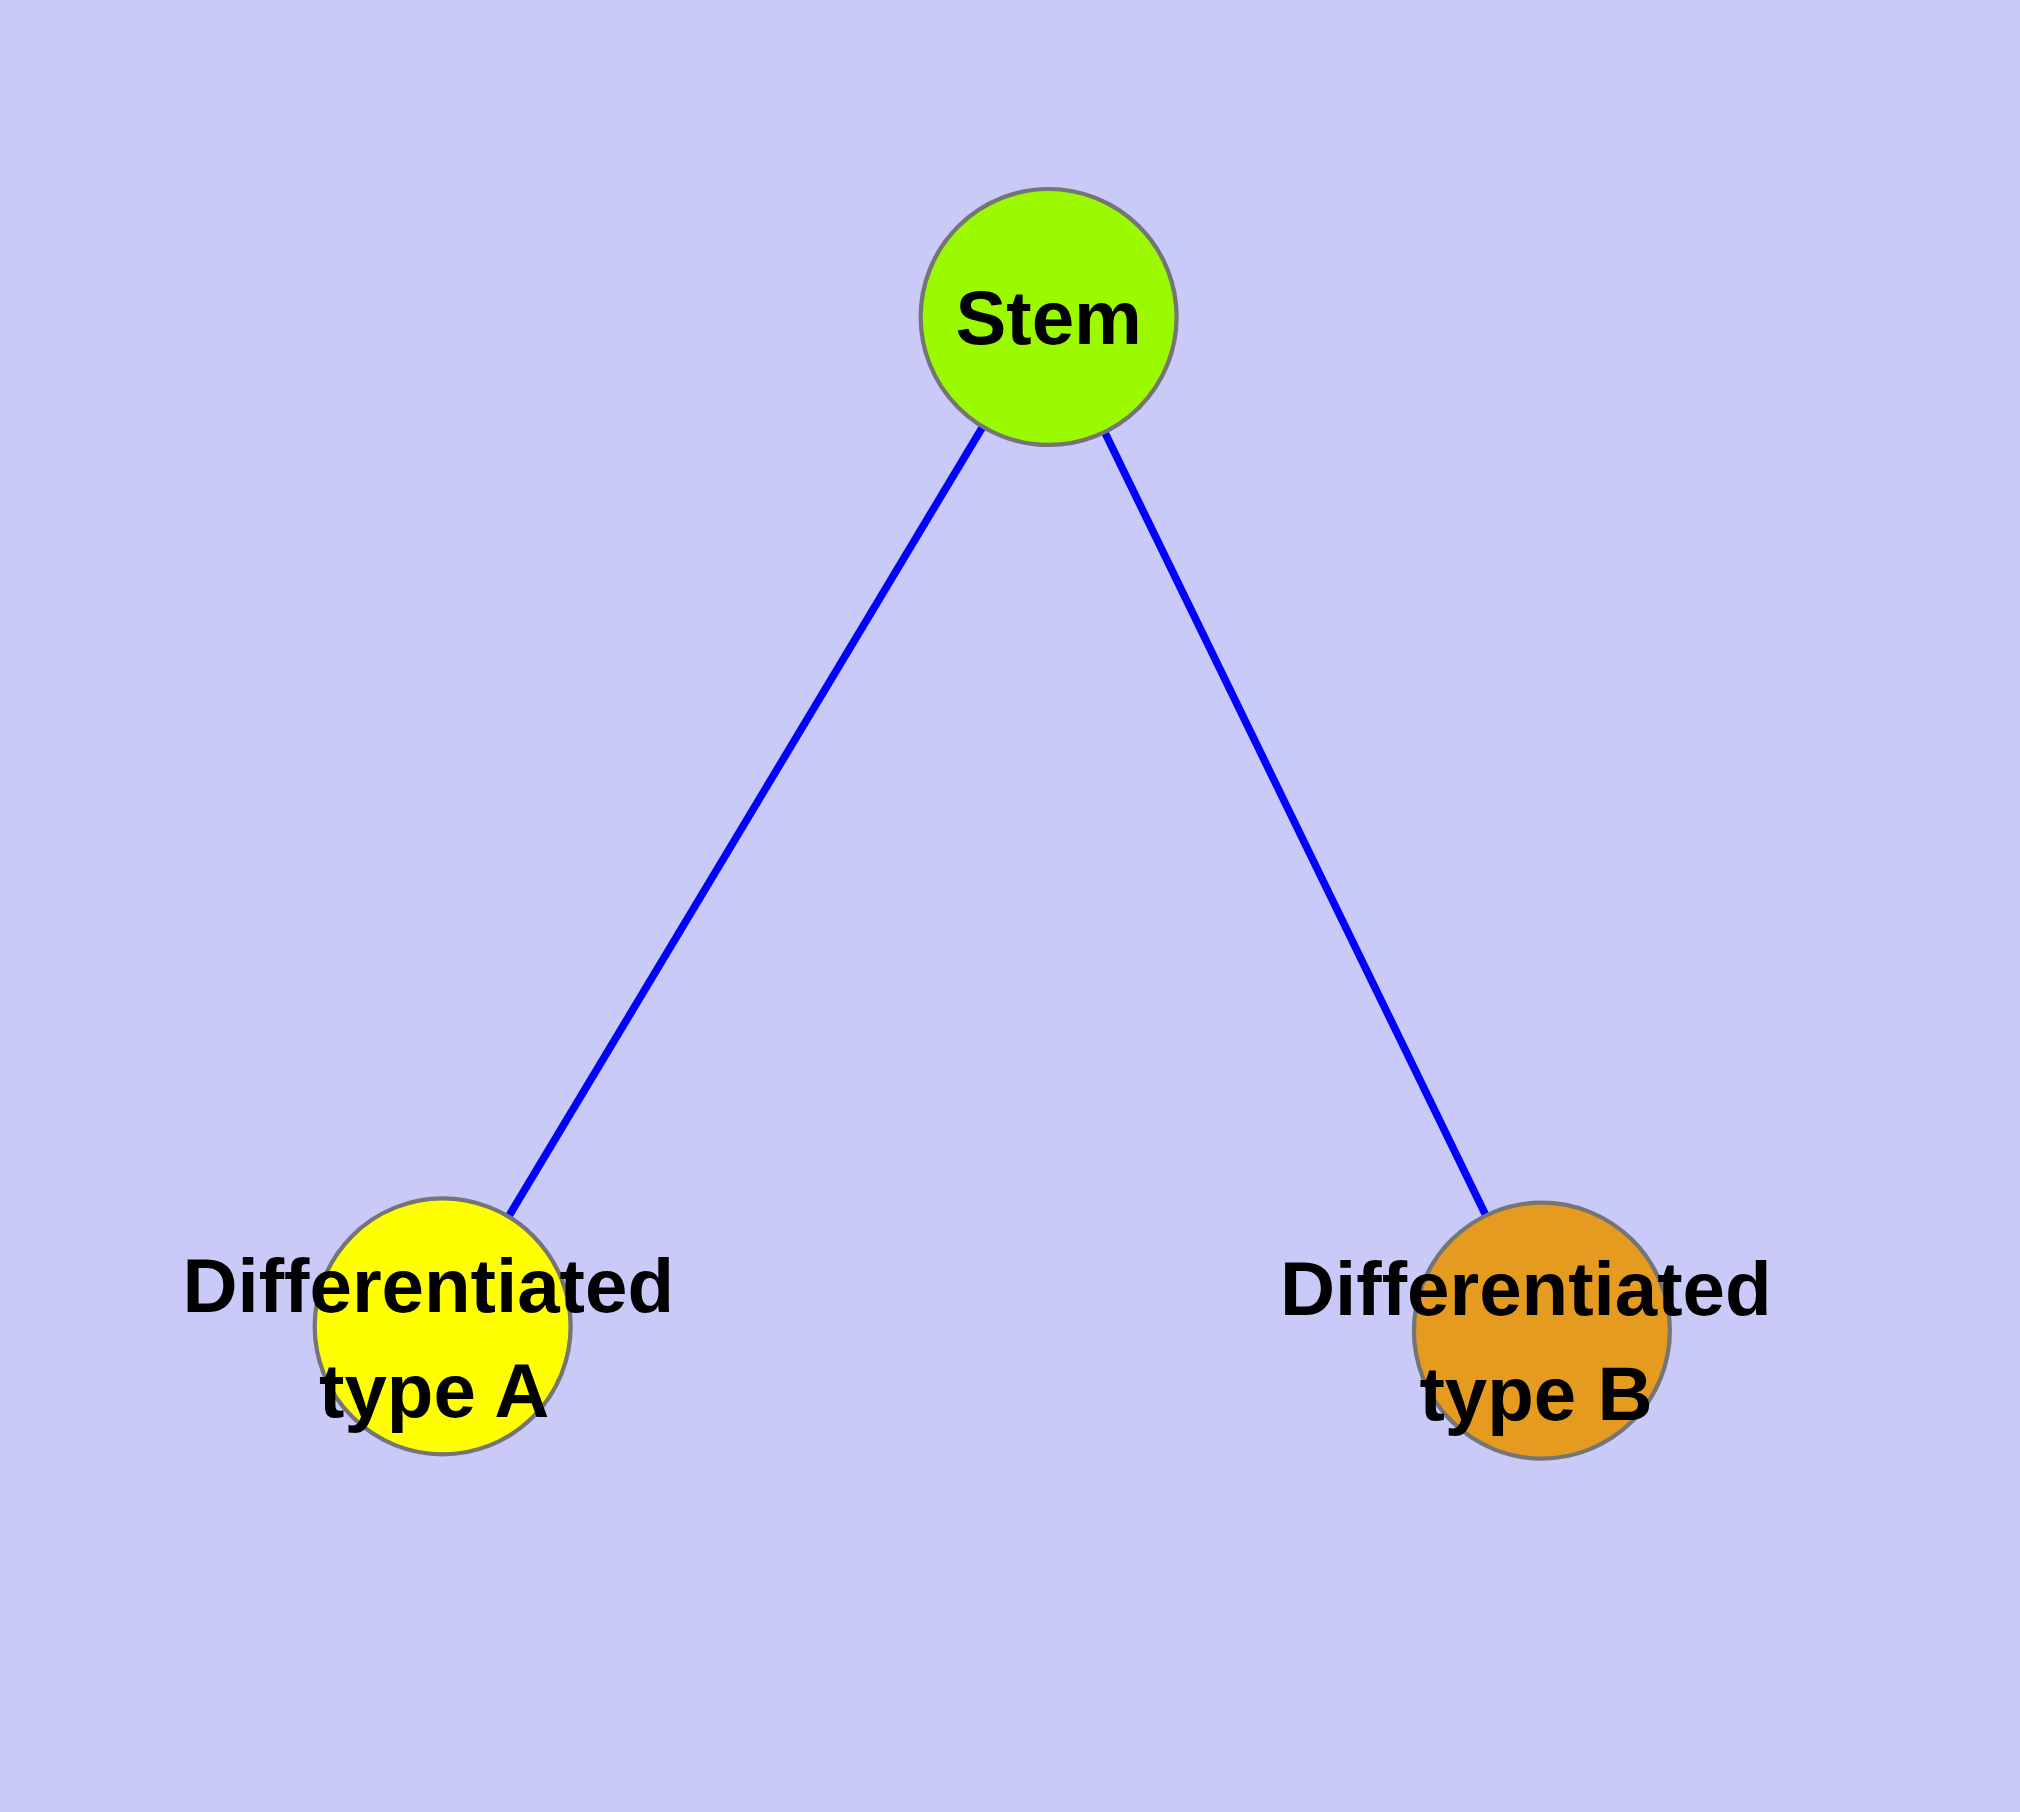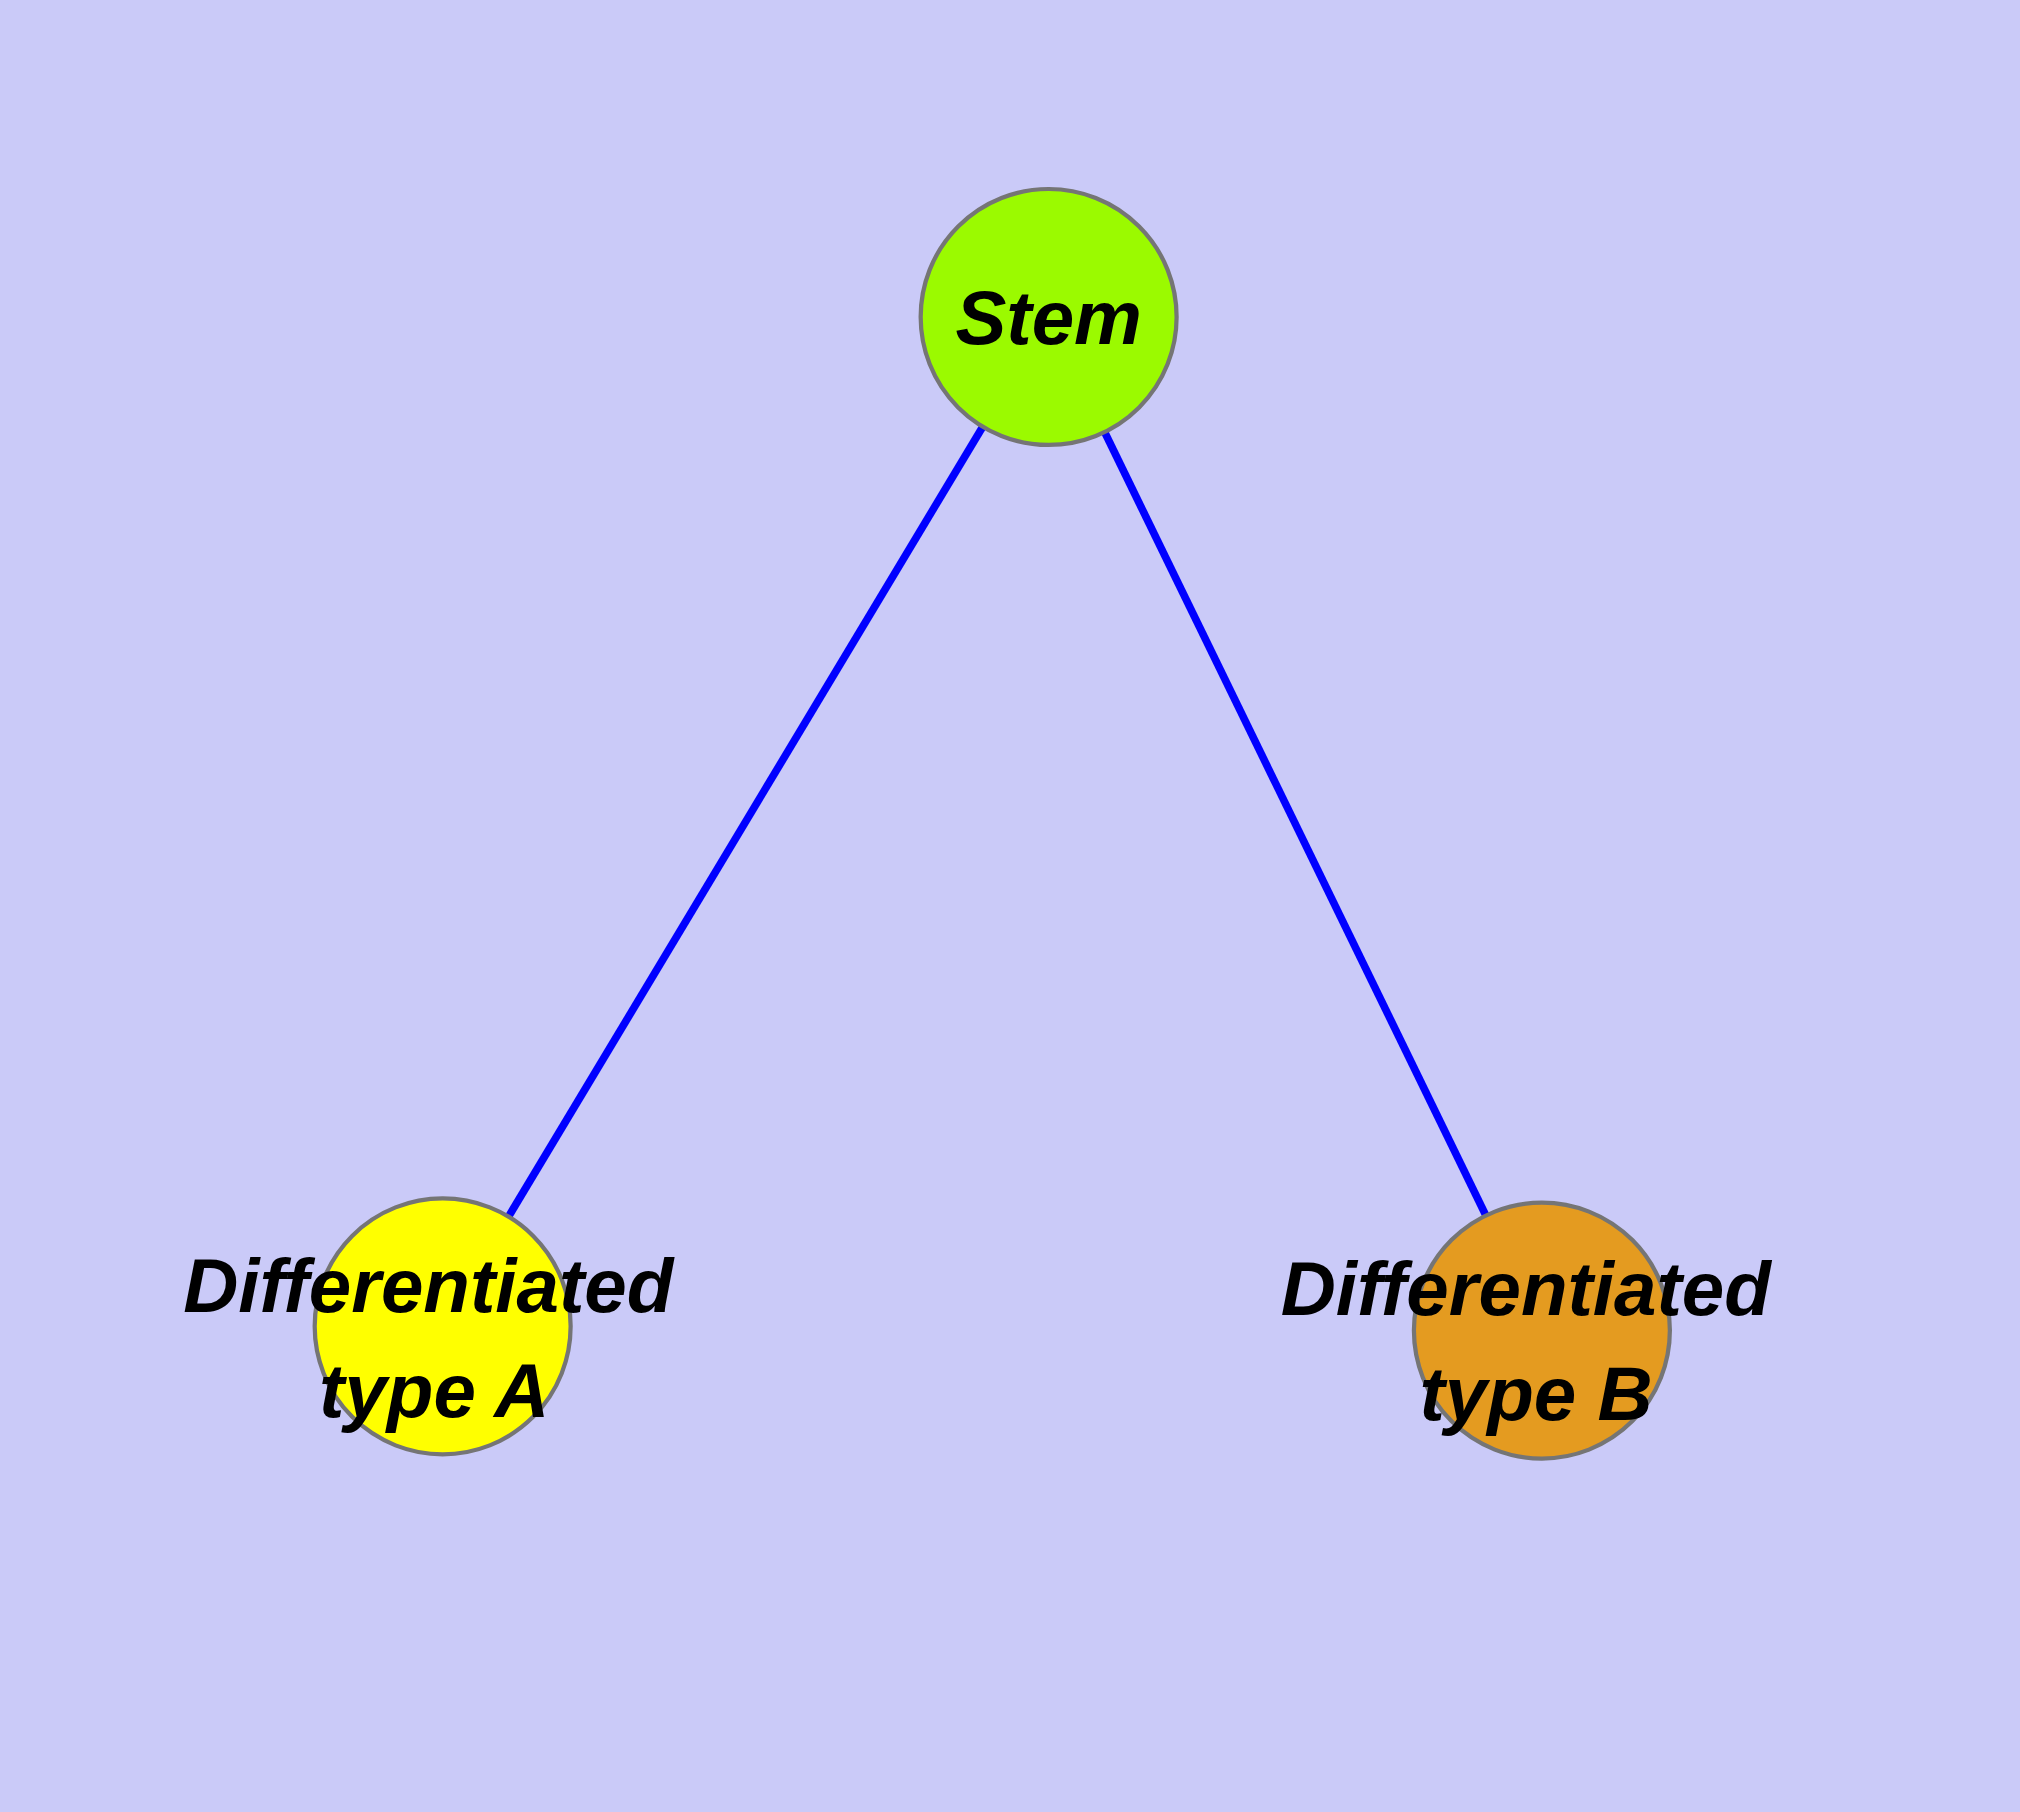--- a/index.html
+++ b/index.html
@@ -4,21 +4,20 @@
 <style>
   html, body {
     margin: 0;
     padding: 0;
     background: #CACAF8;
   }
   #canvas-wrap {
     width: 2021px;
     height: 1624px;
     position: relative;
-    font-style: italic;
   }
   svg {
     display: block;
     width: 2021px;
     height: 1812px;
   }
   .edge-line {
     stroke-width: 9;
     fill: none;
   }

